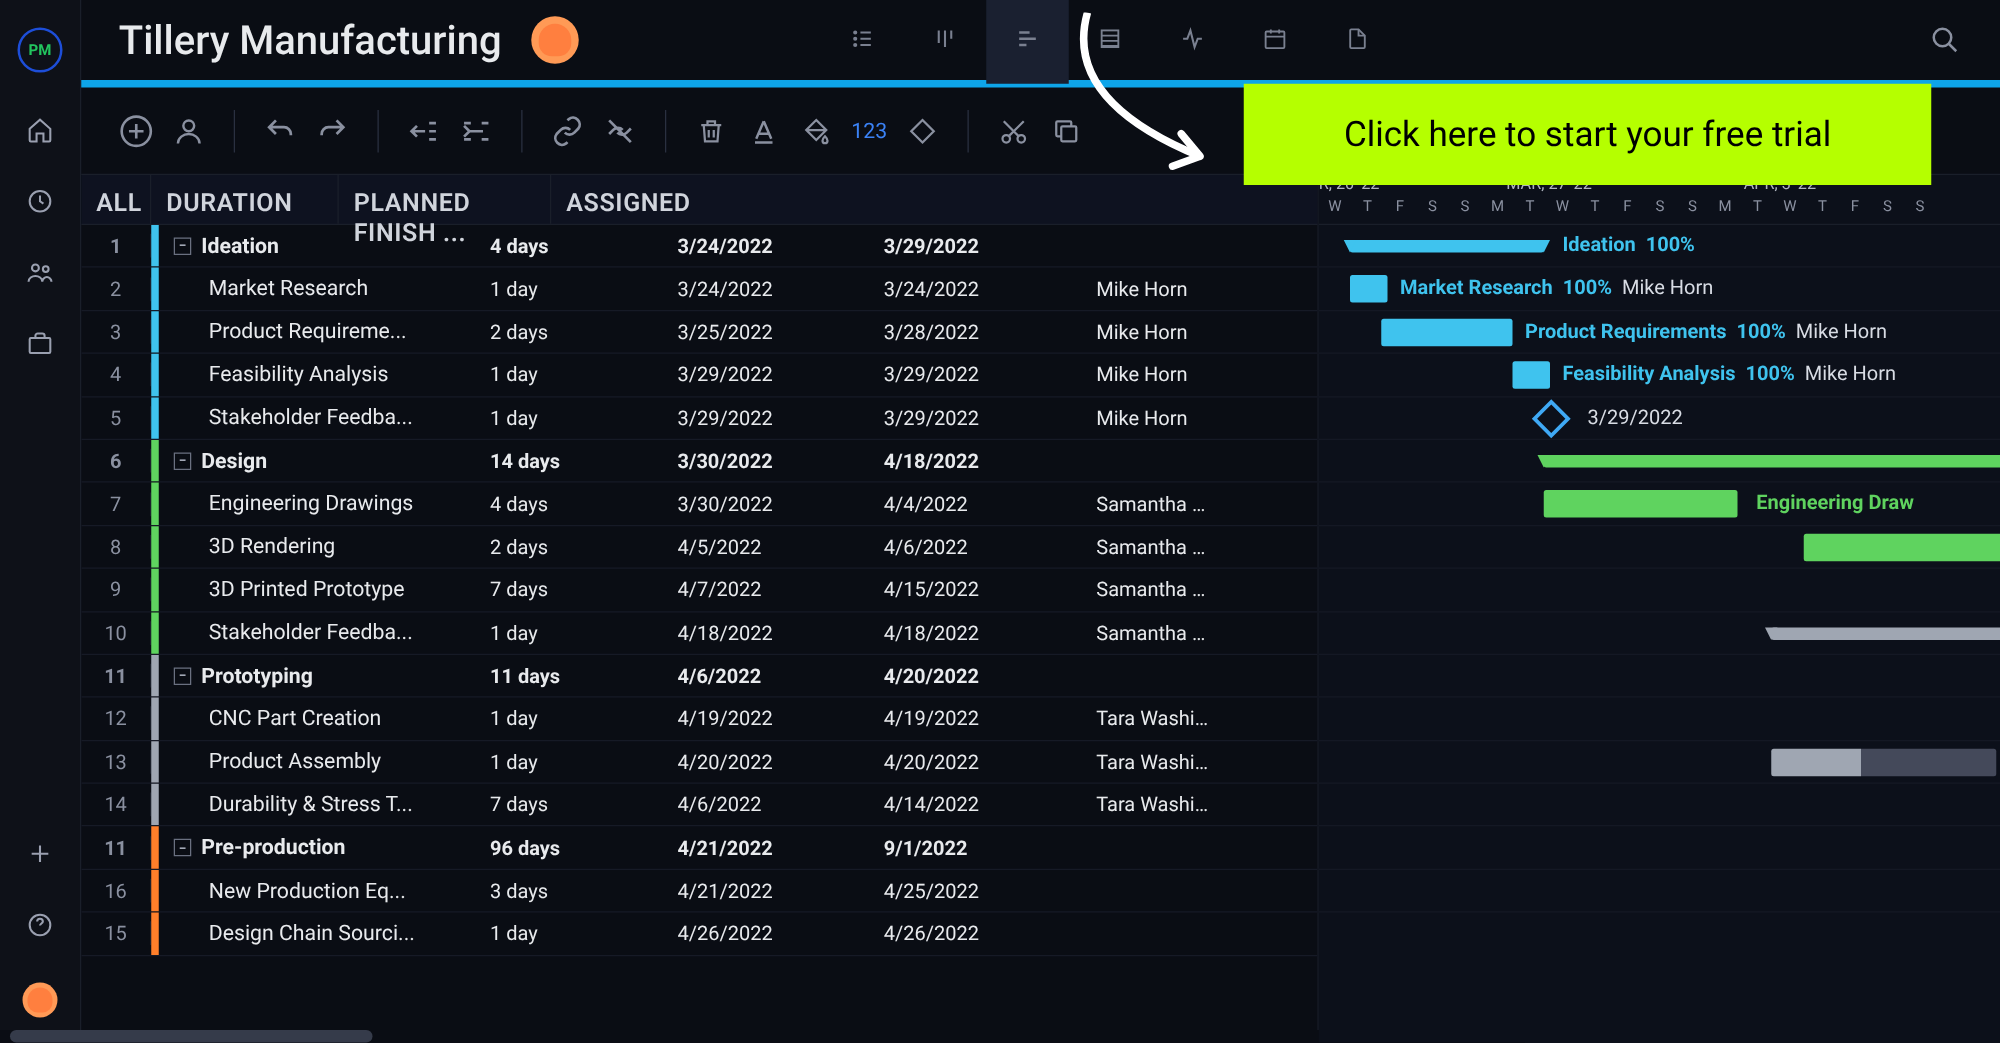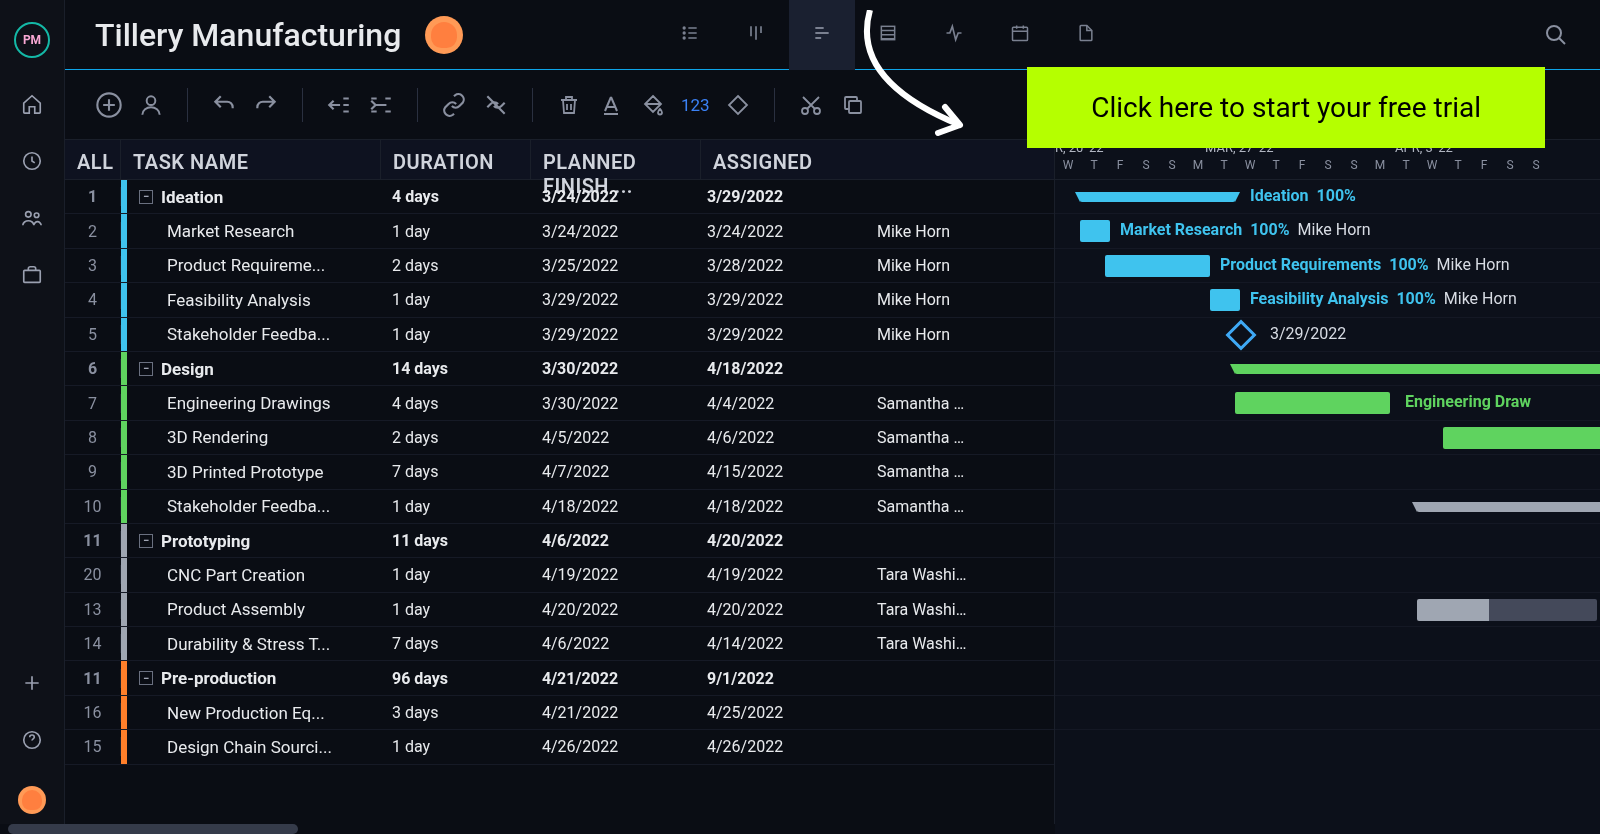--- a/index.html
+++ b/index.html
@@ -1,34 +1,34 @@
 <!DOCTYPE html>
 <html><head>
 <meta charset="utf-8">
 <style>
 *{margin:0;padding:0;box-sizing:border-box;font-family:-apple-system,BlinkMacSystemFont,"Segoe UI",Roboto,sans-serif}
 body{background:#0a0d14;color:#e8eaed;width:1600px;height:834px;overflow:hidden;display:flex}
 .left-rail{width:65px;background:#0e1118;border-right:1px solid #1a1f2a;display:flex;flex-direction:column;align-items:center;padding-top:22px;gap:35px}
 .left-rail .rail-icon{width:22px;height:22px;color:#9aa0b0;cursor:pointer;display:flex;align-items:center;justify-content:center}
 .left-rail .spacer{flex:1}
-.logo{width:36px;height:36px;border:2px solid #14b8a6;border-radius:50%;display:flex;align-items:center;justify-content:center;font-size:12px;font-weight:700;color:#f9a8d4}
+.logo{width:36px;height:36px;border:2px solid #1d4ed8;border-radius:50%;display:flex;align-items:center;justify-content:center;font-size:12px;font-weight:700;color:#22c55e}
 .main{flex:1;display:flex;flex-direction:column}
-.topbar{height:70px;display:flex;align-items:center;padding:0 30px;gap:24px;border-bottom:1px solid #0ea5e9}
+.topbar{height:70px;display:flex;align-items:center;padding:0 30px;gap:24px;border-bottom:6px solid #0ea5e9}
 .proj-title{font-size:32px;font-weight:500;color:#e8eaed}
 .avatar{width:38px;height:38px;border-radius:50%;background:#ff9a56;display:flex;align-items:center;justify-content:center;position:relative}
 .avatar::after{content:"";width:26px;height:26px;background:#ff7f3f;border-radius:50% 50% 40% 40%}
 .view-tabs{display:flex;margin-left:170px}
 .view-tab{width:66px;height:70px;display:flex;align-items:center;justify-content:center;color:#7a8090;cursor:pointer;border-bottom:3px solid transparent}
 .view-tab.active{background:#1a2030;border-bottom-color:transparent}
 .topbar .search-wrap{margin-left:auto}
 .toolbar{height:70px;display:flex;align-items:center;padding:0 30px;gap:14px;border-bottom:1px solid #1a1f2a;position:relative}
 .tool-icon{width:28px;height:28px;color:#8a90a0;cursor:pointer;display:flex;align-items:center;justify-content:center}
 .tool-sep{width:1px;height:34px;background:#2a3040;margin:0 8px}
 .tool-text{color:#3b82f6;font-size:17px}
-.cta{position:absolute;right:55px;top:-3px;background:#b5ff00;color:#000;font-size:28px;padding:24px 64px;font-weight:400;cursor:pointer;z-index:10}
+.cta{position:absolute;right:55px;top:-3px;background:#b5ff00;color:#000;font-size:28px;padding:24px 80px;font-weight:400;cursor:pointer;z-index:10}
 .arrow-svg{position:absolute;right:600px;top:-60px;z-index:11;pointer-events:none}
 .content{flex:1;display:flex;overflow:hidden}
 .grid{width:990px;display:flex;flex-direction:column;border-right:1px solid #1a1f2a}
 .grid-header{display:flex;height:40px;background:#0e1220;border-bottom:1px solid #1a1f2a}
 .grid-header .gh{padding:10px 12px;font-size:20px;font-weight:600;color:#d0d4dc;border-right:1px solid #1a1f2a;letter-spacing:.5px}
 .col-num{width:56px;text-align:center}
 .col-name{width:260px}
 .col-dur{width:150px}
 .col-start{width:165px}
 .col-finish{width:170px}
@@ -255,21 +255,20 @@
         <path d="M120 115 l-15 -18 M120 115 l-22 8" fill="none" stroke="white" stroke-width="6" stroke-linecap="round"></path>
       </svg>
     <div class="cta">Click here to start your free trial</div>
   </div>
 
   <div class="content">
 
     <div class="grid">
       <div class="grid-header">
         <div class="gh col-num">ALL</div>
-        <div class="gh col-name">TASK NAME</div>
         <div class="gh col-dur">DURATION</div>
         <div class="gh col-finish">PLANNED FINISH ...</div>
         <div class="gh col-assign" style="border-right:none">ASSIGNED</div>
       </div>
       <div class="grid-body" id="grid-body">
           <div class="grid-row summary">
             <div class="cell row-num">1</div>
             <div class="color-bar" style="background:#3fc3ee"></div>
             <div class="cell name-cell">
               <span class="expand-icon">−</span>
@@ -386,21 +385,21 @@
             <div class="cell name-cell">
               <span class="expand-icon">−</span>
               <span class="task-name">Prototyping</span>
             </div>
             <div class="cell col-dur">11 days</div>
             <div class="cell col-start">4/6/2022</div>
             <div class="cell col-finish">4/20/2022</div>
             <div class="cell col-assign"></div>
           </div>
           <div class="grid-row child">
-            <div class="cell row-num">20</div>
+            <div class="cell row-num">12</div>
             <div class="color-bar" style="background:#9fa6b2"></div>
             <div class="cell name-cell">
               <span class="task-name">CNC Part Creation</span>
             </div>
             <div class="cell col-dur">1 day</div>
             <div class="cell col-start">4/19/2022</div>
             <div class="cell col-finish">4/19/2022</div>
             <div class="cell col-assign">Tara Washing</div>
           </div>
           <div class="grid-row child">

